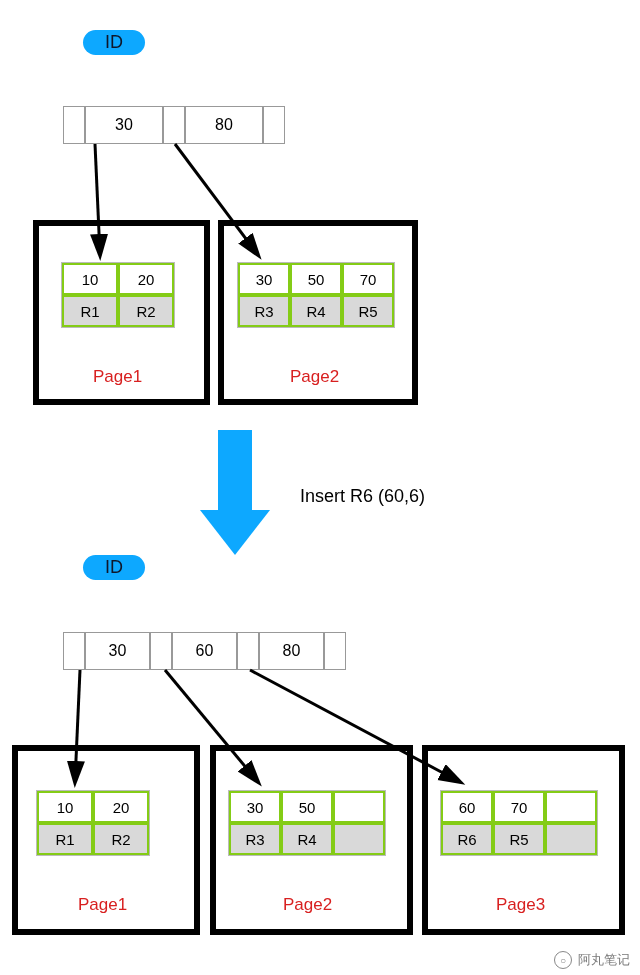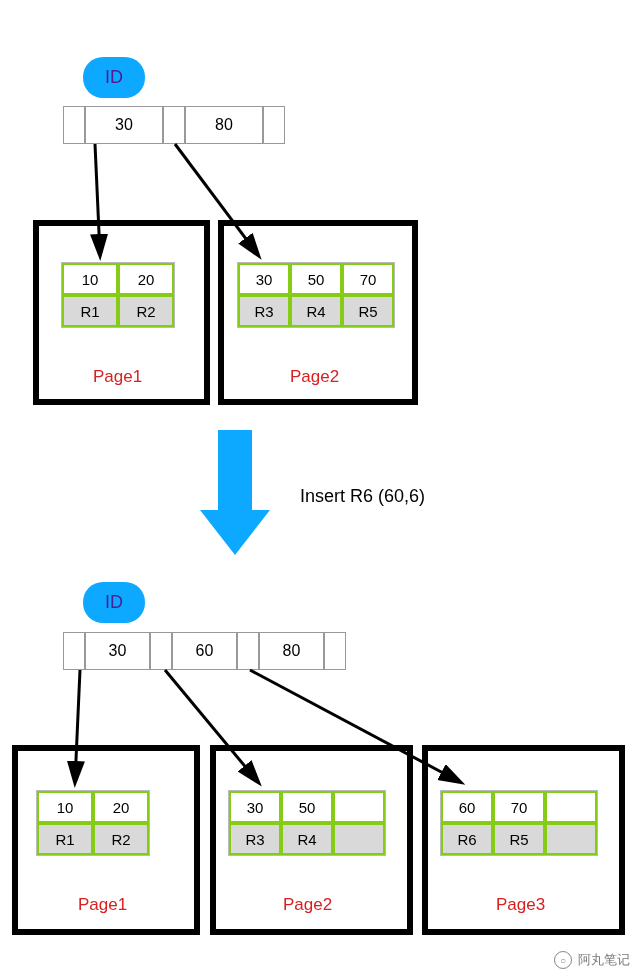--- a/index.html
+++ b/index.html
@@ -1,18 +1,18 @@
 <!DOCTYPE html>
 <html><head>
 <meta charset="utf-8">
 <style>
   * { box-sizing: border-box; margin: 0; padding: 0; }
   body { font-family: Arial, Helvetica, sans-serif; width: 640px; height: 975px; position: relative; background: #fff; }
   .container { position: relative; width: 640px; height: 975px; }
-  .id-pill { position: absolute; background: #0da8ff; color: #4c1d95; padding: 10px 22px; border-radius: 20px; font-size: 18px; margin-top: 27px; }
+  .id-pill { position: absolute; background: #0da8ff; color: #0f172a; padding: 2px 22px; border-radius: 20px; font-size: 18px; }
   .root-cell { position: absolute; border: 1px solid #999; height: 38px; display: flex; align-items: center; justify-content: center; font-size: 16px; background: #fff; }
   .page-box { position: absolute; border: 6px solid #000; background: #fff; }
   .page-inner-table { position: absolute; border: 1px solid #bbb; }
   .page-inner-table .row { display: flex; }
   .page-inner-table .cell { border: 2px solid #84cc16; height: 32px; display: flex; align-items: center; justify-content: center; font-size: 15px; }
   .page-inner-table .hd { background: #fff; }
   .page-inner-table .bd { background: #d9d9d9; }
   .page-label { position: absolute; color: #d82020; font-size: 17px; }
   .insert-label { position: absolute; font-size: 18px; color: #000; }
   .watermark { position: absolute; bottom: 6px; right: 10px; color: #7a7a7a; font-size: 13px; display: flex; align-items: center; gap: 6px; }

